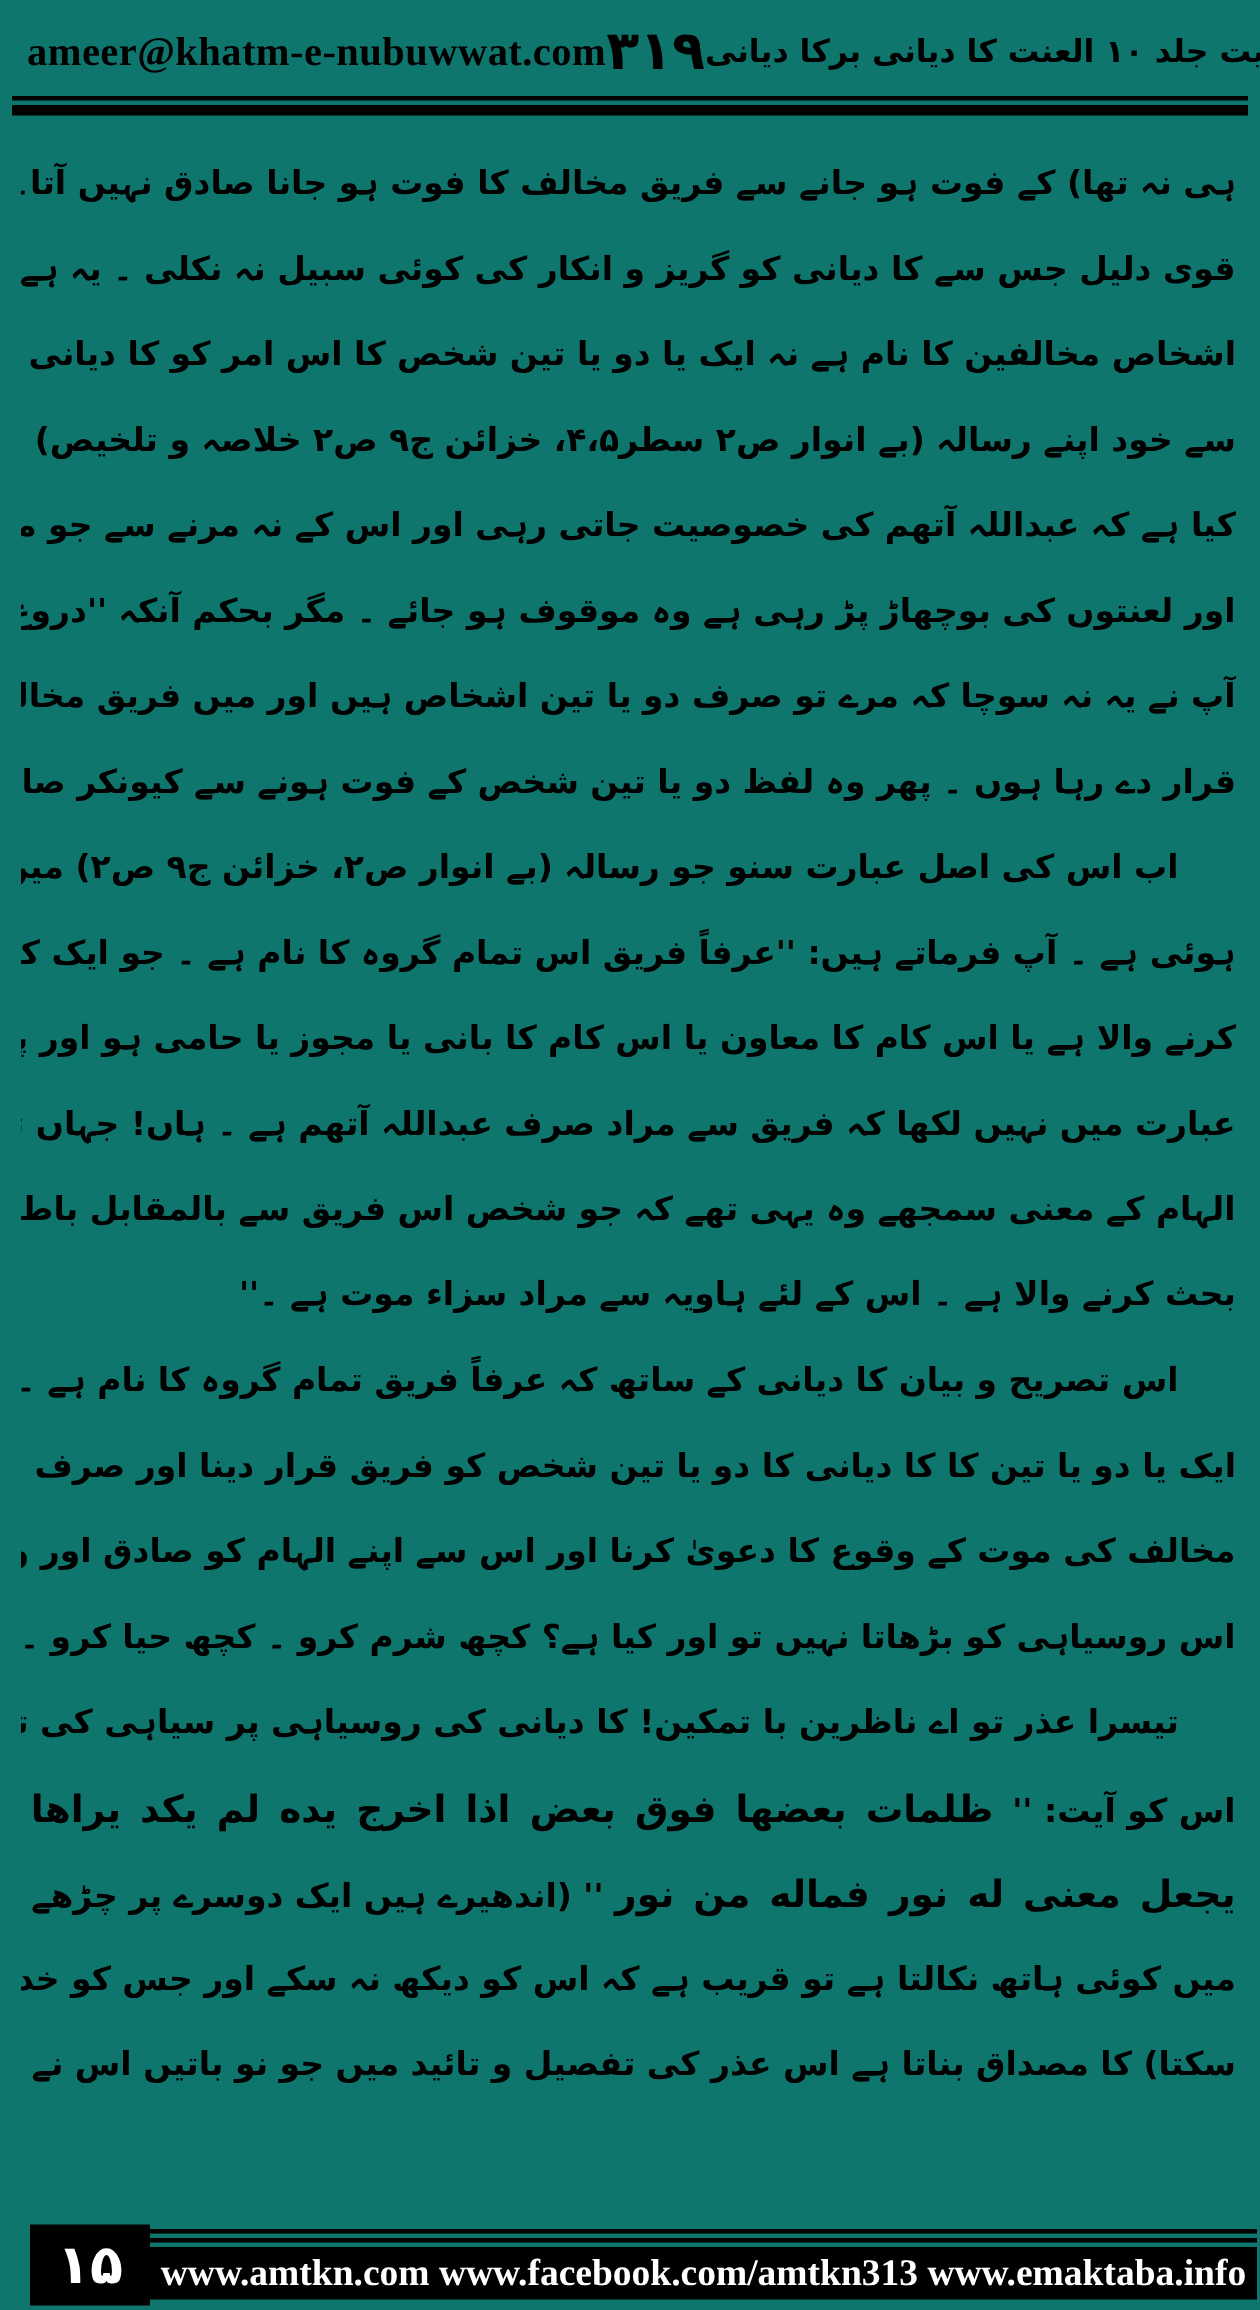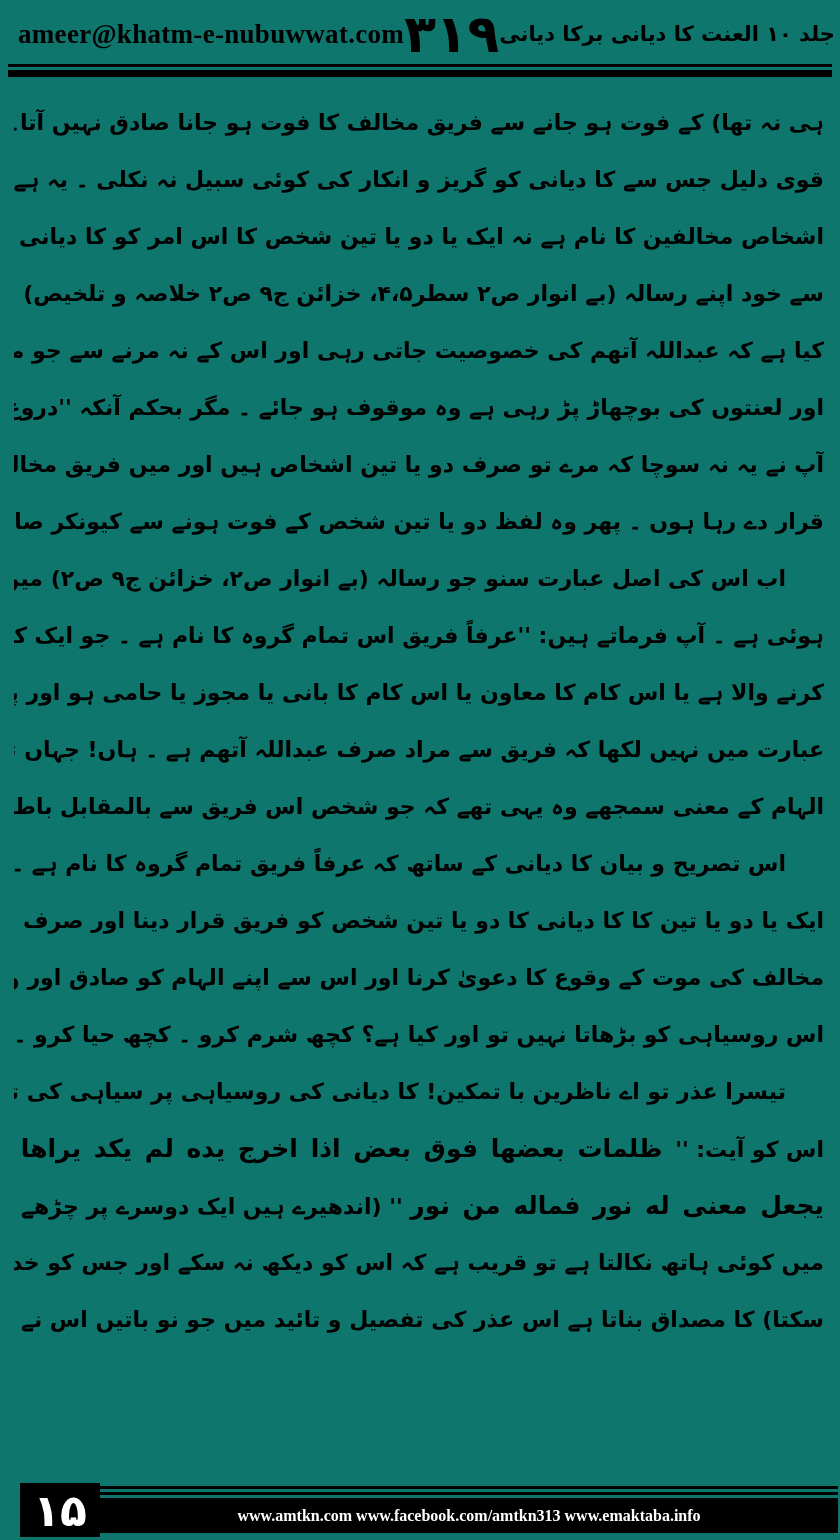--- a/index.html
+++ b/index.html
@@ -12,21 +12,21 @@
   .header{
     position:absolute;top:6px;left:18px;right:10px;height:56px;
     display:flex;align-items:center;justify-content:space-between;
   }
   .email{
     font-family:"Liberation Serif",serif;font-weight:bold;
     font-size:27px;letter-spacing:.3px;white-space:nowrap;
   }
   .pagenum{
     font-family:"DejaVu Sans",sans-serif;font-weight:bold;
-    font-size:52px;direction:rtl;white-space:nowrap;
+    font-size:36px;direction:rtl;white-space:nowrap;
   }
   .title{
     font-family:"DejaVu Sans",sans-serif;font-weight:bold;
     font-size:21px;direction:rtl;white-space:nowrap;text-align:right;
   }
   .rule{position:absolute;left:8px;right:8px;background:#000;}
   .rule-thin{top:64px;height:3px;}
   .rule-thick{top:70px;height:7px;}
   
   .bodytext{
@@ -38,28 +38,28 @@
     height:57px;line-height:57px;overflow:hidden;
     text-align:justify;text-align-last:justify;white-space:nowrap;
   }
   .bline.indent{padding-right:38px;}
   .bline.short{text-align-last:right;}
   .verse{font-size:25px;letter-spacing:1.5px;word-spacing:4px;}
   
   .footer-num{
     position:absolute;left:20px;top:1483px;width:80px;height:54px;
     background:#000;color:#fff;display:flex;align-items:center;justify-content:center;
-    font-family:"DejaVu Sans",sans-serif;font-weight:bold;font-size:44px;direction:rtl;
+    font-family:"DejaVu Sans",sans-serif;font-weight:bold;font-size:36px;direction:rtl;
   }
   .footer-right{position:absolute;left:100px;right:2px;top:1486px;}
   .frule{height:3px;background:#000;margin-bottom:3px;}
   .fbar{
     height:35px;line-height:35px;background:#000;color:#fff;
     text-align:center;font-family:"Liberation Serif",serif;font-weight:bold;
-    font-size:16px;white-space:nowrap;overflow:hidden;
+    font-size:25px;white-space:nowrap;overflow:hidden;
   }
 </style>
 </head>
 <body>
 
 <div class="page">
 
   <div class="header">
     <span class="email">ameer@khatm-e-nubuwwat.com</span>
     <span class="pagenum">۳۱۹</span>
@@ -76,20 +76,21 @@
       <div class="bline">سے خود اپنے رسالہ (بے انوار ص۲ سطر۴،۵، خزائن ج۹ ص۲ خلاصہ و تلخیص) میں اس غرض سے بیان</div>
       <div class="bline">کیا ہے کہ عبداللہ آتھم کی خصوصیت جاتی رہی اور اس کے نہ مرنے سے جو مجھ پر اعتراضوں</div>
       <div class="bline">اور لعنتوں کی بوچھاڑ پڑ رہی ہے وہ موقوف ہو جائے ۔ مگر بحکم آنکہ ''دروغ گو را حافظہ نباشد''</div>
       <div class="bline">آپ نے یہ نہ سوچا کہ مرے تو صرف دو یا تین اشخاص ہیں اور میں فریق مخالف تمام گروہ کو</div>
       <div class="bline">قرار دے رہا ہوں ۔ پھر وہ لفظ دو یا تین شخص کے فوت ہونے سے کیونکر صادق ہوگا ۔</div>
       <div class="bline indent">اب اس کی اصل عبارت سنو جو رسالہ (بے انوار ص۲، خزائن ج۹ ص۲) میں حوالہ قلم</div>
       <div class="bline">ہوئی ہے ۔ آپ فرماتے ہیں: ''عرفاً فریق اس تمام گروہ کا نام ہے ۔ جو ایک کام بالمقابل</div>
       <div class="bline">کرنے والا ہے یا اس کام کا معاون یا اس کام کا بانی یا مجوز یا حامی ہو اور پیش گوئی کی کسی</div>
       <div class="bline">عبارت میں نہیں لکھا کہ فریق سے مراد صرف عبداللہ آتھم ہے ۔ ہاں! جہاں تک میں نے</div>
       <div class="bline">الہام کے معنی سمجھے وہ یہی تھے کہ جو شخص اس فریق سے بالمقابل باطل کی تائید میں بنفس خود</div>
+      <div class="bline short">بحث کرنے والا ہے ۔ اس کے لئے ہاویہ سے مراد سزاء موت ہے ۔''</div>
       <div class="bline indent">اس تصریح و بیان کا دیانی کے ساتھ کہ عرفاً فریق تمام گروہ کا نام ہے ۔ نہ منجملہ گروہ</div>
       <div class="bline">ایک یا دو یا تین کا کا دیانی کا دو یا تین شخص کو فریق قرار دینا اور صرف ان کی موت سے فریق</div>
       <div class="bline">مخالف کی موت کے وقوع کا دعویٰ کرنا اور اس سے اپنے الہام کو صادق اور واقع قرار دینا ۔</div>
       <div class="bline">اس روسیاہی کو بڑھاتا نہیں تو اور کیا ہے؟ کچھ شرم کرو ۔ کچھ حیا کرو ۔ کسی سے مستعار لے کر ہی</div>
       <div class="bline indent">تیسرا عذر تو اے ناظرین با تمکین! کا دیانی کی روسیاہی پر سیاہی کی تہ جماتا ہے اور</div>
       <div class="bline"><span>اس کو آیت: ''</span><span class="verse"> ظلمات بعضها فوق بعض اذا اخرج يده لم يكد يراها و من لم</span></div>
       <div class="bline"><span class="verse">يجعل معنی له نور فماله من نور</span><span> '' (اندھیرے ہیں ایک دوسرے پر چڑھے ہوئے ۔ جب ان</span></div>
       <div class="bline">میں کوئی ہاتھ نکالتا ہے تو قریب ہے کہ اس کو دیکھ نہ سکے اور جس کو خدا تعالیٰ نور نہ دے اس کو کوئی نور نہیں مل</div>
       <div class="bline">سکتا) کا مصداق بناتا ہے اس عذر کی تفصیل و تائید میں جو نو باتیں اس نے کہی ہیں ۔ وہ اس کی</div>
     </div>

